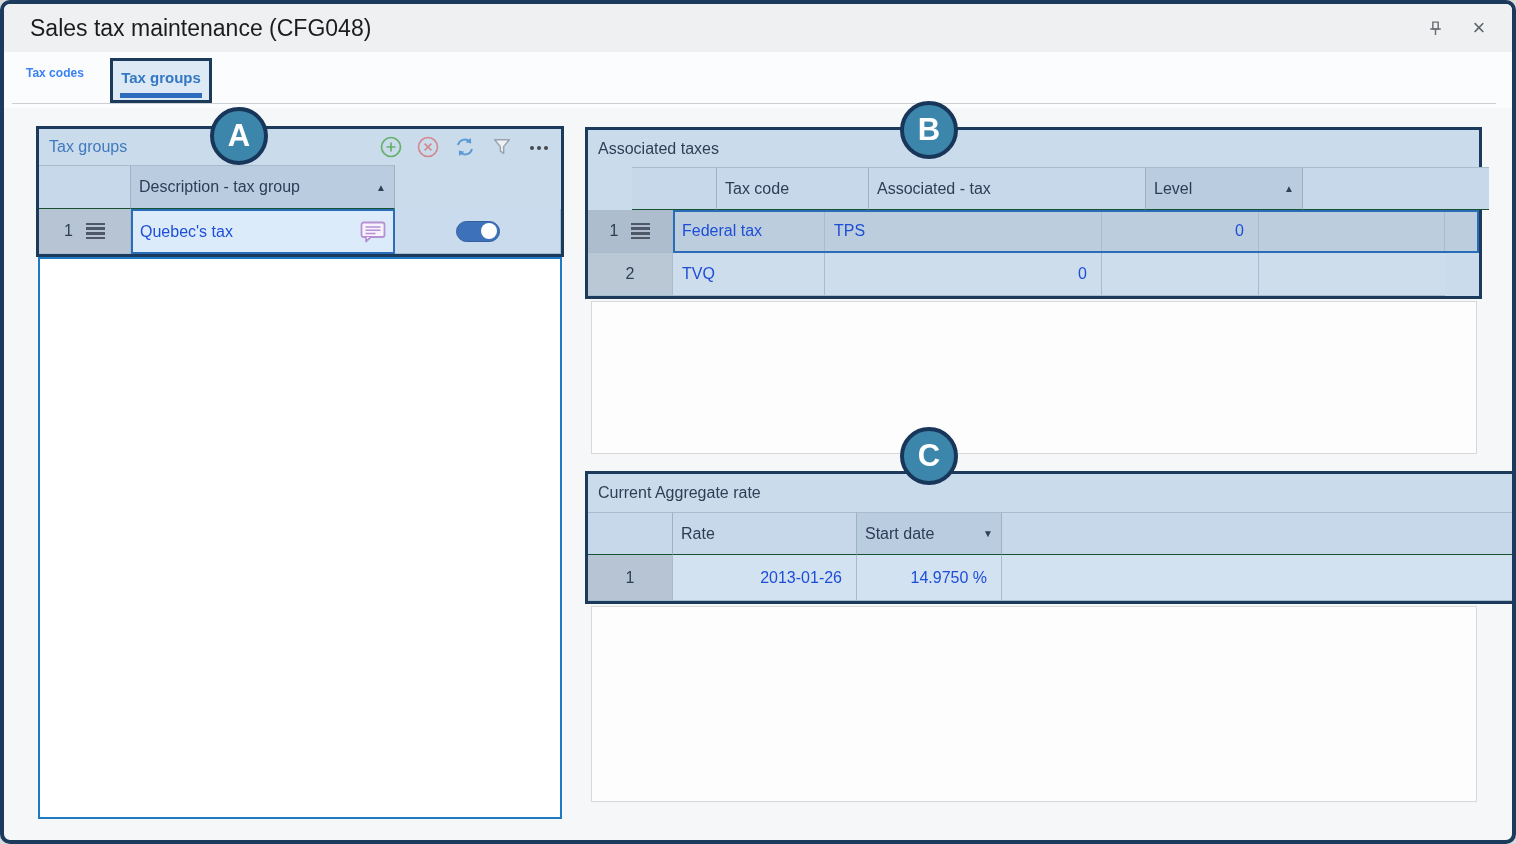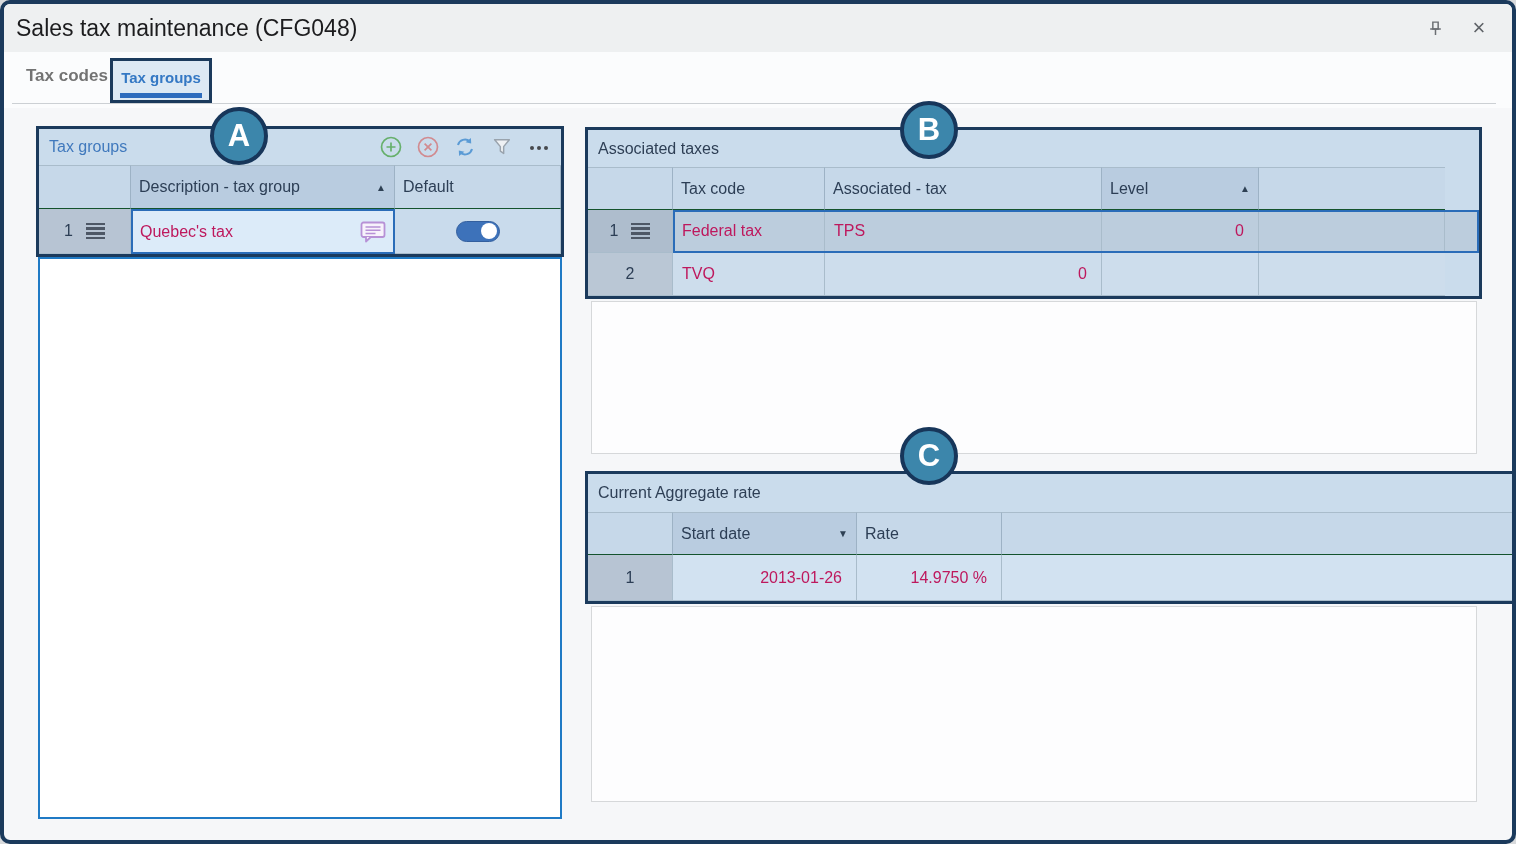--- a/index.html
+++ b/index.html
@@ -1,48 +1,48 @@
 <!DOCTYPE html>
 <html><head>
 <meta charset="utf-8">
 <style>
   html,body{margin:0;padding:0;background:#d8dadc;font-family:"Liberation Sans",sans-serif;}
   .window{position:relative;width:1516px;height:844px;box-sizing:border-box;
     border:4px solid #1b3a5c;border-radius:10px;background:#f6f7f9;overflow:hidden;}
   
   .titlebar{position:absolute;left:0;top:0;width:100%;height:48px;background:#eef0f1;}
-  .win-title{position:absolute;left:12px;top:0;line-height:48px;font-size:23px;color:#1c1c1e;}
+  .win-title{position:absolute;left:26px;top:0;line-height:48px;font-size:23px;color:#1c1c1e;}
   .pin-btn,.close-btn{position:absolute;top:11px;width:26px;height:26px;display:flex;
     align-items:center;justify-content:center;cursor:pointer;}
   .pin-btn{left:1418px;}
   .close-btn{left:1462px;font-size:22px;color:#5f6368;line-height:26px;}
   
   .tabstrip{position:absolute;left:0;top:48px;width:100%;height:56px;background:#fbfcfd;}
   .tabs-sep{position:absolute;left:8px;top:51px;width:1484px;height:1px;background:#ccd0d4;}
-  .tab-plain{position:absolute;left:22px;top:14px;font-size:17px;font-weight:bold;color:#737373;cursor:pointer;}
+  .tab-plain{position:absolute;left:22px;top:14px;font-size:12px;font-weight:bold;color:#3b82f6;cursor:pointer;}
   .tab-annot{position:absolute;left:106px;top:6px;width:102px;height:45px;box-sizing:border-box;
     border:3px solid #1b3a5c;background:#dde9f4;}
   .tab-active{position:absolute;left:0;top:8px;width:100%;text-align:center;font-size:15px;
     font-weight:bold;color:#3478c4;cursor:pointer;}
   .tab-underline{position:absolute;left:7px;right:7px;bottom:2px;height:5px;background:#2d6cbd;}
   
   .annot-box{position:absolute;box-sizing:border-box;border:3px solid #1b3a5c;background:#cadcec;}
   .panel-titlebar{display:flex;align-items:center;box-sizing:border-box;padding:0 10px;background:#cadcec;}
   .panel-title{font-size:16px;color:#2e3f55;}
   .panel-title.blue{color:#4079bd;}
   .toolbar{margin-left:auto;display:flex;align-items:center;gap:13px;}
   .tb-icon{width:24px;height:24px;display:flex;align-items:center;justify-content:center;cursor:pointer;}
   .grid-head,.grid-row{display:grid;box-sizing:border-box;}
   .hcell{box-sizing:border-box;display:flex;align-items:center;padding:0 8px;font-size:16px;
     color:#2c3e55;background:#c6d8e9;border-right:1px solid #9db2c5;border-bottom:1px solid #14532d;
     border-top:1px solid #a9bccb;cursor:pointer;}
   .hcell.sorted{background:#b9cce0;}
   .hcell .sort{margin-left:auto;font-size:10px;color:#2e4054;}
   .cell{box-sizing:border-box;display:flex;align-items:center;padding:0 9px;font-size:16px;
-    color:#be185d;border-right:1px solid #a9bccb;border-bottom:1px solid #a9bccb;cursor:pointer;}
+    color:#1d4ed8;border-right:1px solid #a9bccb;border-bottom:1px solid #a9bccb;cursor:pointer;}
   .rownum{justify-content:center;gap:13px;background:#b7c4d3;color:#2c3e55;}
   .num-right{justify-content:flex-end;padding-right:14px;}
   .burger{display:flex;flex-direction:column;gap:2px;width:19px;}
   .burger i{display:block;height:2.6px;background:#4e5866;}
   
   #pa{left:32px;top:122px;width:528px;height:131px;}
   #pa .panel-titlebar{height:36px;}
   #pa .grid-head,#pa .grid-row{grid-template-columns:92px 264px 1fr;height:44px;}
   #pa .grid-row{height:45px;}
   .desc-cell{background:#dcebf9;border:2px solid #2a6cb8;padding:0 7px;}
@@ -50,21 +50,21 @@
   .default-cell{background:#c9dbec;justify-content:center;}
   .toggle{width:44px;height:21px;border-radius:11px;background:#3d72ba;border:1px solid #335f9e;
     position:relative;cursor:pointer;box-sizing:border-box;}
   .toggle .knob{position:absolute;right:2px;top:1.5px;width:16px;height:16px;border-radius:50%;background:#fff;}
   .lower-a{position:absolute;left:34px;top:253px;width:524px;height:562px;box-sizing:border-box;
     background:#ffffff;border:2px solid #1f7ac5;}
   .lower-white{position:absolute;box-sizing:border-box;background:#fdfdfe;border:1px solid #d6d8da;}
   
   #pb{left:581px;top:123px;width:897px;height:172px;text-align:right;}
   #pb .panel-titlebar{height:37px;}
-  #pb .grid-head{grid-template-columns:85px 152px 277px 157px 186px 1fr;height:43px;}
+  #pb .grid-head{grid-template-columns:85px 152px 277px 157px 186px 1fr;height:43px;margin-left:44px;}
   #pb .grid-row{grid-template-columns:85px 152px 277px 157px 186px 1fr;height:43px;position:relative;}
   .rowB1 .cell{background:#bccddd;}
   .rowB1 .rownum{background:#aebdcd;}
   .rowB2 .cell{background:#cdddec;}
   .rowB2 .rownum{background:#bac7d5;}
   .rowB1::after{content:"";position:absolute;left:85px;top:0;right:0;bottom:0;
     border:2px solid #2a6cb8;pointer-events:none;}
   
   #pc{left:581px;top:467px;width:1001px;height:133px;}
   #pc .panel-titlebar{height:38px;}
@@ -148,23 +148,20 @@
           </svg>
         </span>
       </div>
     </div>
     <div class="grid-head">
       <div class="hcell"></div>
       <div class="hcell sorted">
         <span>Description - tax group</span>
         <span class="sort">▲</span>
       </div>
-      <div class="hcell">
-        <span>Default</span>
-      </div>
     </div>
     <div class="grid-row">
       <div class="cell rownum">
         <span>1</span>
         <span class="burger">
             <i></i>
             <i></i>
             <i></i>
             <i></i>
           </span>
@@ -232,27 +229,27 @@
     </div>
   </div>
   <div class="lower-white" style="left:587px;top:297px;width:886px;height:153px;"></div>
 
   <div id="pc" class="annot-box">
     <div class="panel-titlebar">
       <span class="panel-title">Current Aggregate rate</span>
     </div>
     <div class="grid-head">
       <div class="hcell"></div>
+      <div class="hcell">
+        <span>Rate</span>
+      </div>
       <div class="hcell sorted">
         <span>Start date</span>
         <span class="sort">▼</span>
       </div>
-      <div class="hcell">
-        <span>Rate</span>
-      </div>
       <div class="hcell plain-fill"></div>
     </div>
     <div class="grid-row">
       <div class="cell rownum">
         <span>1</span>
       </div>
       <div class="cell num-right">2013-01-26</div>
       <div class="cell num-right">14.9750 %</div>
       <div class="cell plain-fill"></div>
     </div>

